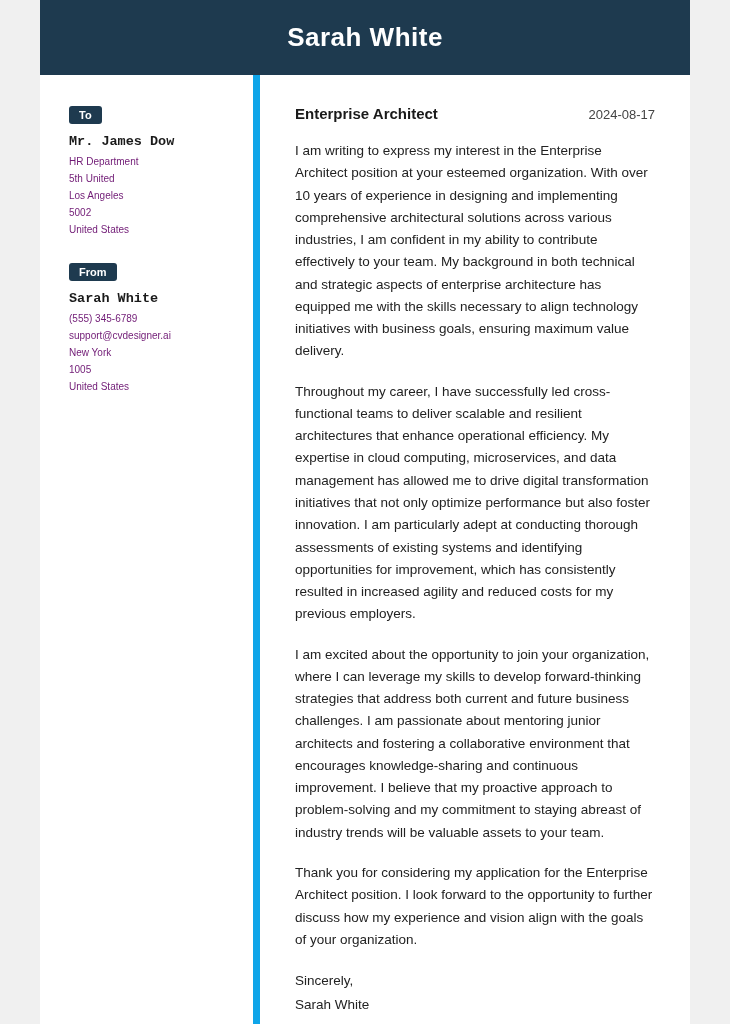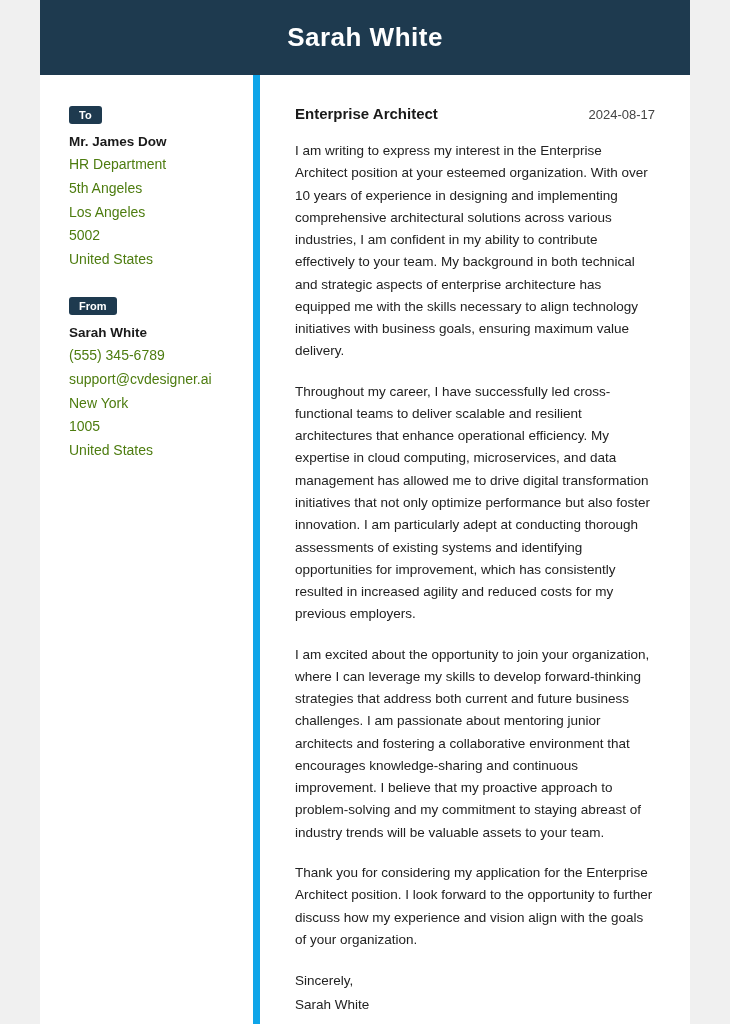--- a/index.html
+++ b/index.html
@@ -54,24 +54,25 @@
       margin-bottom: 10px;
     }
     .sidebar-section {
       margin-bottom: 24px;
     }
     .sidebar .name {
       font-weight: 700;
       font-size: 13.5px;
       color: #1a1a1a;
       margin-bottom: 4px;
+      font-family: Liberation Mono, monospace;
     }
     .sidebar .detail {
-      font-size: 14px;
-      color: #4d7c0f;
+      font-size: 10px;
+      color: #701a75;
       line-height: 1.7;
     }
     .main {
       flex: 1;
       padding: 30px 35px;
     }
     .main-header {
       display: flex;
       justify-content: space-between;
       align-items: flex-end;
@@ -118,21 +119,21 @@
   </div>
 
   <div class="content">
 
     <div class="sidebar">
 
       <div class="sidebar-section">
         <span class="badge">To</span>
         <div class="name">Mr. James Dow</div>
         <div class="detail">HR Department</div>
-        <div class="detail">5th Angeles</div>
+        <div class="detail">5th United</div>
         <div class="detail">Los Angeles</div>
         <div class="detail">5002</div>
         <div class="detail">United States</div>
       </div>
 
       <div class="sidebar-section">
         <span class="badge">From</span>
         <div class="name">Sarah White</div>
         <div class="detail">(555) 345-6789</div>
         <div class="detail">support@cvdesigner.ai</div>

